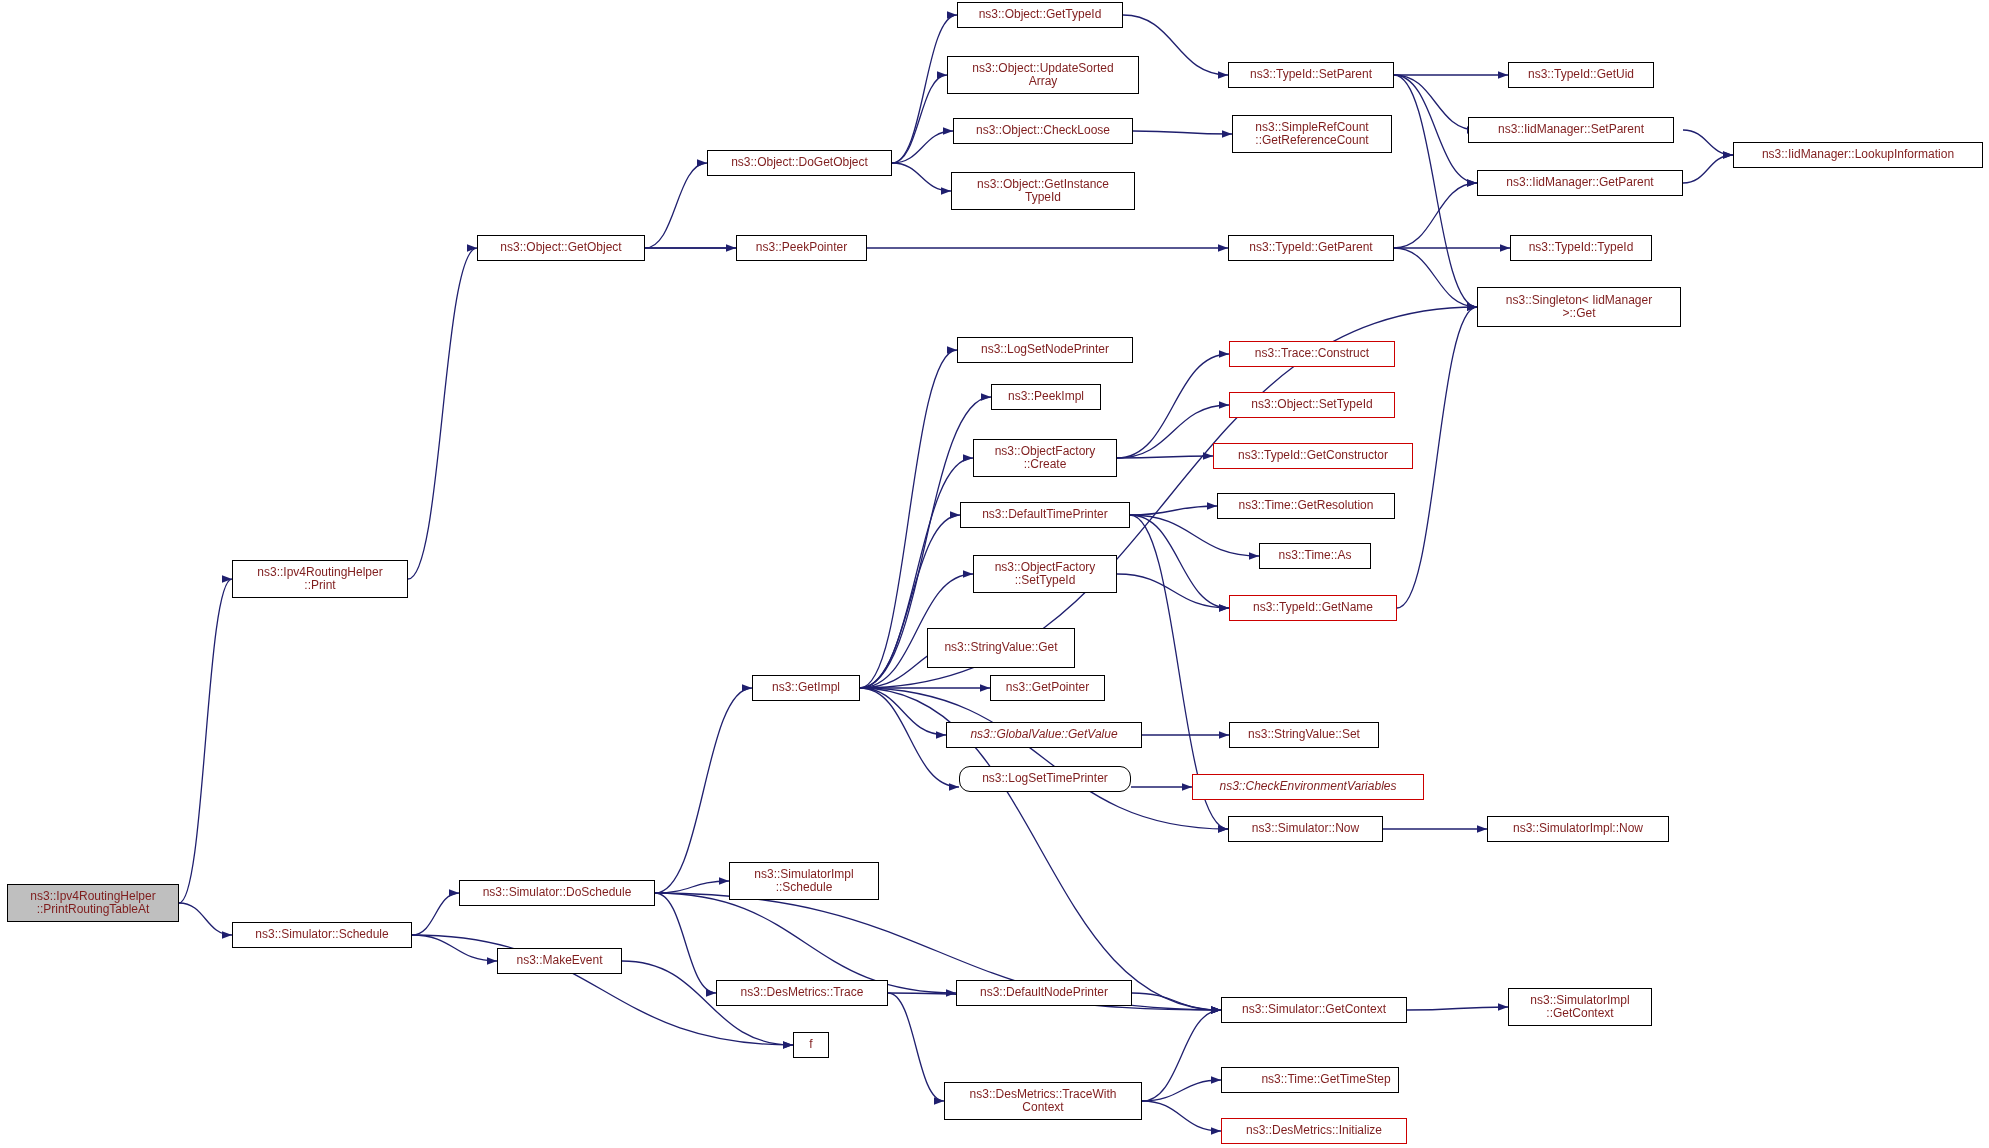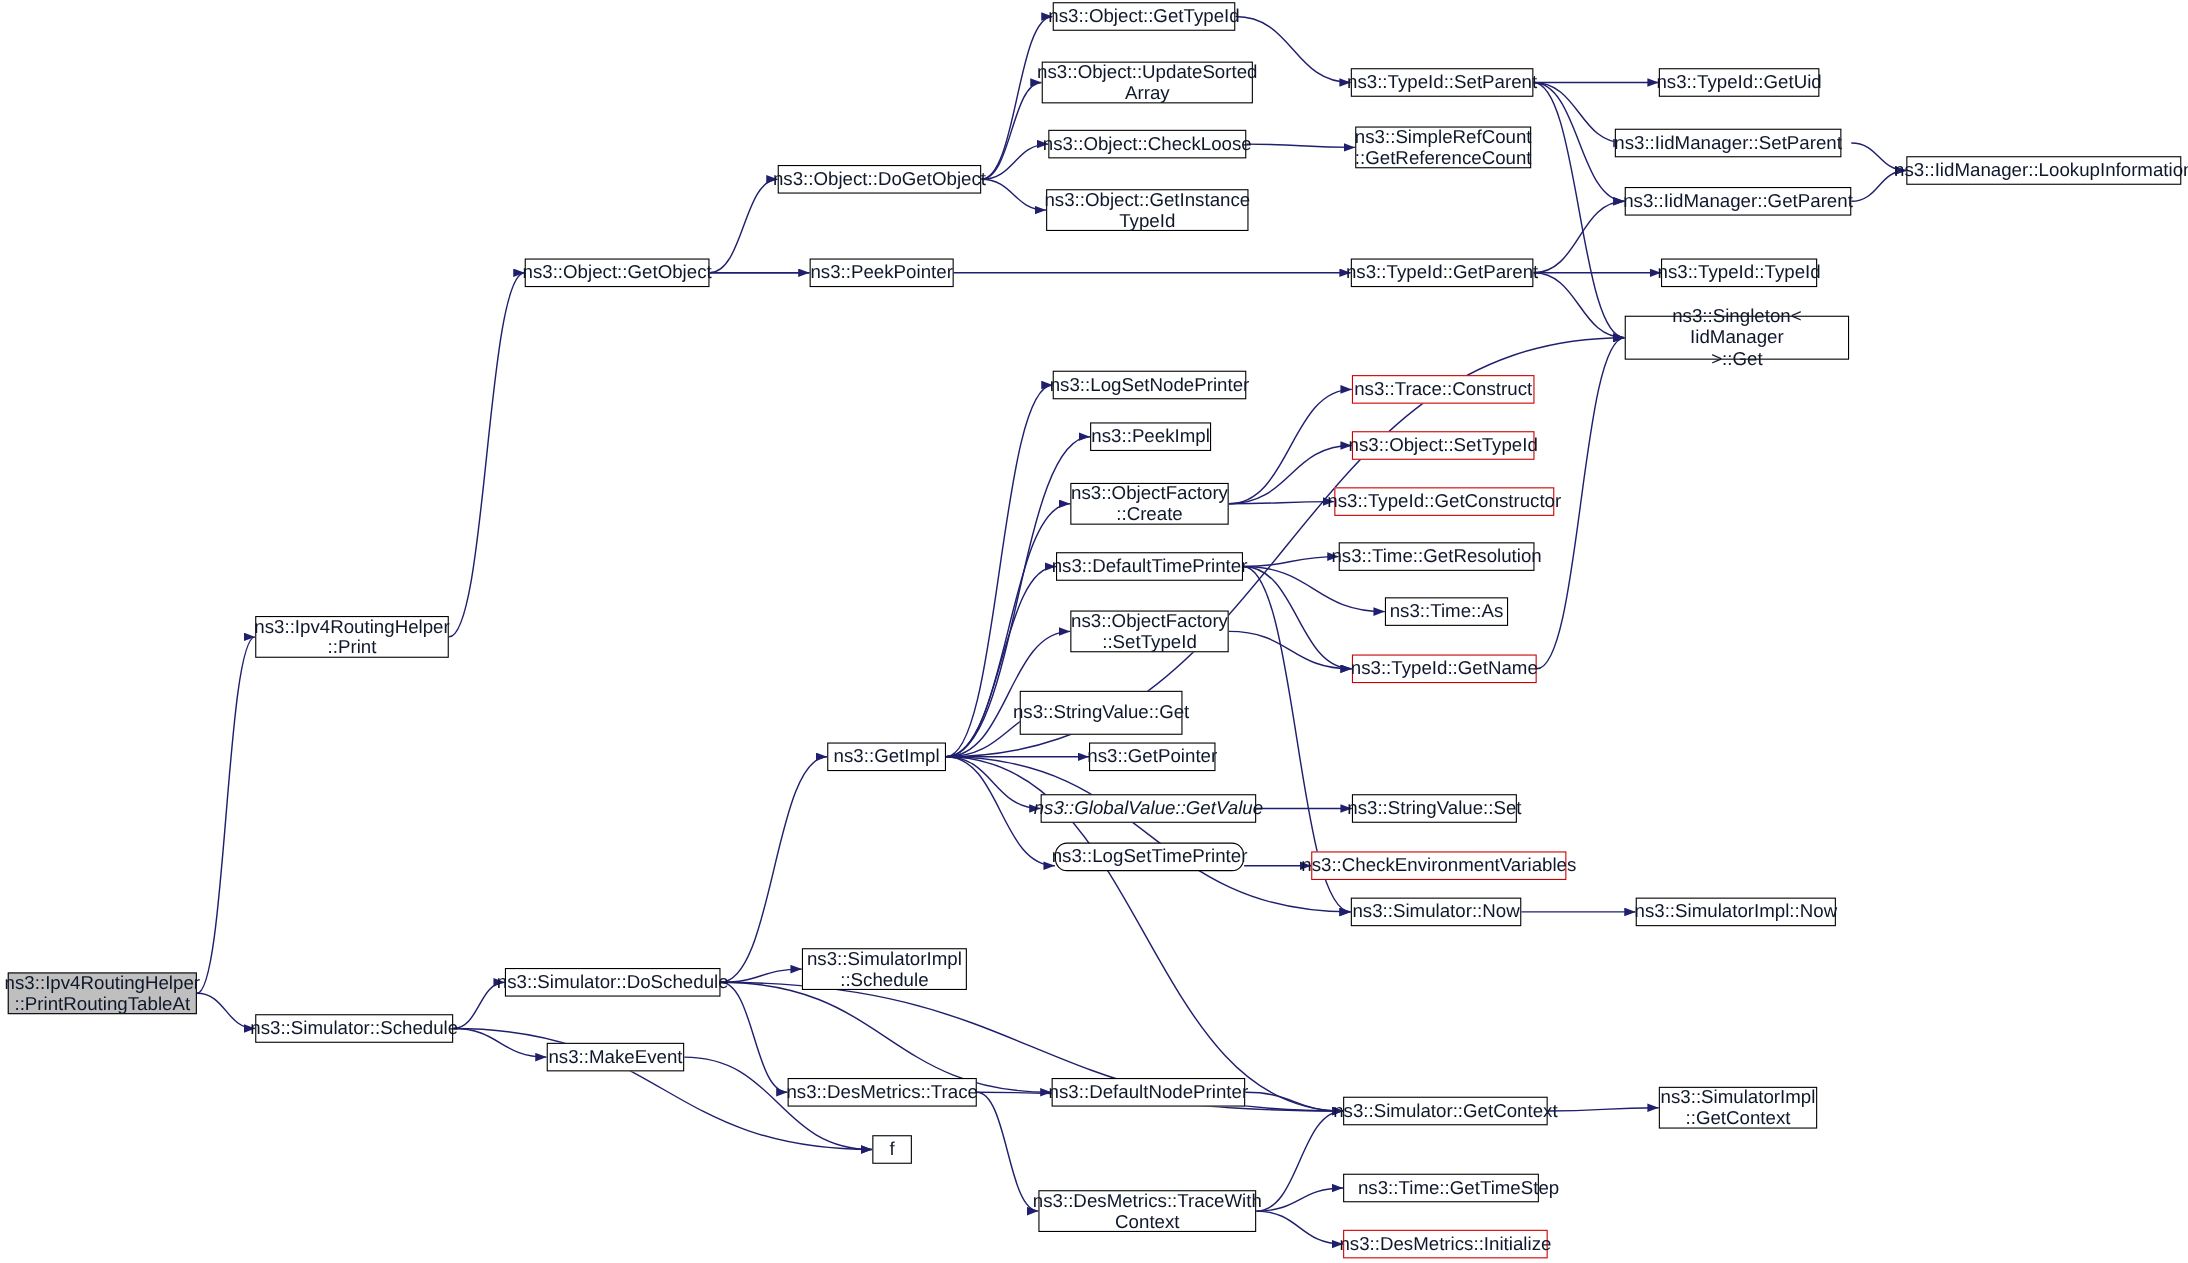--- a/index.html
+++ b/index.html
@@ -20,22 +20,22 @@
     top: 0;
     width: 1989px;
     height: 1148px;
     pointer-events: none;
   }
   .node {
     position: absolute;
     box-sizing: border-box;
     border: 1px solid #000000;
     background: #ffffff;
-    color: #0f172a;
-    font-size: 17px;
+    color: #7f1d1d;
+    font-size: 12px;
     line-height: 1.12;
     display: flex;
     align-items: center;
     justify-content: center;
     text-align: center;
     white-space: pre-line;
     padding: 1px 3px;
     z-index: 2;
   }
   .node.red {
@@ -156,21 +156,21 @@
     <div class="node" style="left: 946px; top: 722px; width: 196px; height: 26px; font-style: italic;">ns3::GlobalValue::GetValue</div>
     <div class="node" style="left: 959px; top: 766px; width: 172px; height: 26px; border-radius: 11px;">ns3::LogSetTimePrinter</div>
     <div class="node" style="left: 752px; top: 675px; width: 108px; height: 26px;">ns3::GetImpl</div>
     <div class="node red" style="left: 1229px; top: 341px; width: 166px; height: 26px;">ns3::Trace::Construct</div>
     <div class="node red" style="left: 1229px; top: 392px; width: 166px; height: 26px;">ns3::Object::SetTypeId</div>
     <div class="node red" style="left: 1213px; top: 443px; width: 200px; height: 26px;">ns3::TypeId::GetConstructor</div>
     <div class="node" style="left: 1217px; top: 493px; width: 178px; height: 26px;">ns3::Time::GetResolution</div>
     <div class="node" style="left: 1259px; top: 543px; width: 112px; height: 26px;">ns3::Time::As</div>
     <div class="node red" style="left: 1229px; top: 595px; width: 168px; height: 26px;">ns3::TypeId::GetName</div>
     <div class="node" style="left: 1229px; top: 722px; width: 150px; height: 26px;">ns3::StringValue::Set</div>
-    <div class="node red" style="left: 1192px; top: 774px; width: 232px; height: 26px;">ns3::CheckEnvironmentVariables</div>
+    <div class="node red" style="left: 1192px; top: 774px; width: 232px; height: 26px; font-style: italic;">ns3::CheckEnvironmentVariables</div>
     <div class="node" style="left: 1228px; top: 816px; width: 155px; height: 26px;">ns3::Simulator::Now</div>
     <div class="node" style="left: 1487px; top: 816px; width: 182px; height: 26px;">ns3::SimulatorImpl::Now</div>
     <div class="node" style="left: 459px; top: 880px; width: 196px; height: 26px;">ns3::Simulator::DoSchedule</div>
     <div class="node" style="left: 729px; top: 862px; width: 150px; height: 38px;">ns3::SimulatorImpl
 ::Schedule</div>
     <div class="node" style="left: 232px; top: 922px; width: 180px; height: 26px;">ns3::Simulator::Schedule</div>
     <div class="node" style="left: 497px; top: 948px; width: 125px; height: 26px;">ns3::MakeEvent</div>
     <div class="node" style="left: 716px; top: 980px; width: 172px; height: 26px;">ns3::DesMetrics::Trace</div>
     <div class="node" style="left: 793px; top: 1032px; width: 36px; height: 26px;">f</div>
     <div class="node" style="left: 956px; top: 980px; width: 176px; height: 26px;">ns3::DefaultNodePrinter</div>

